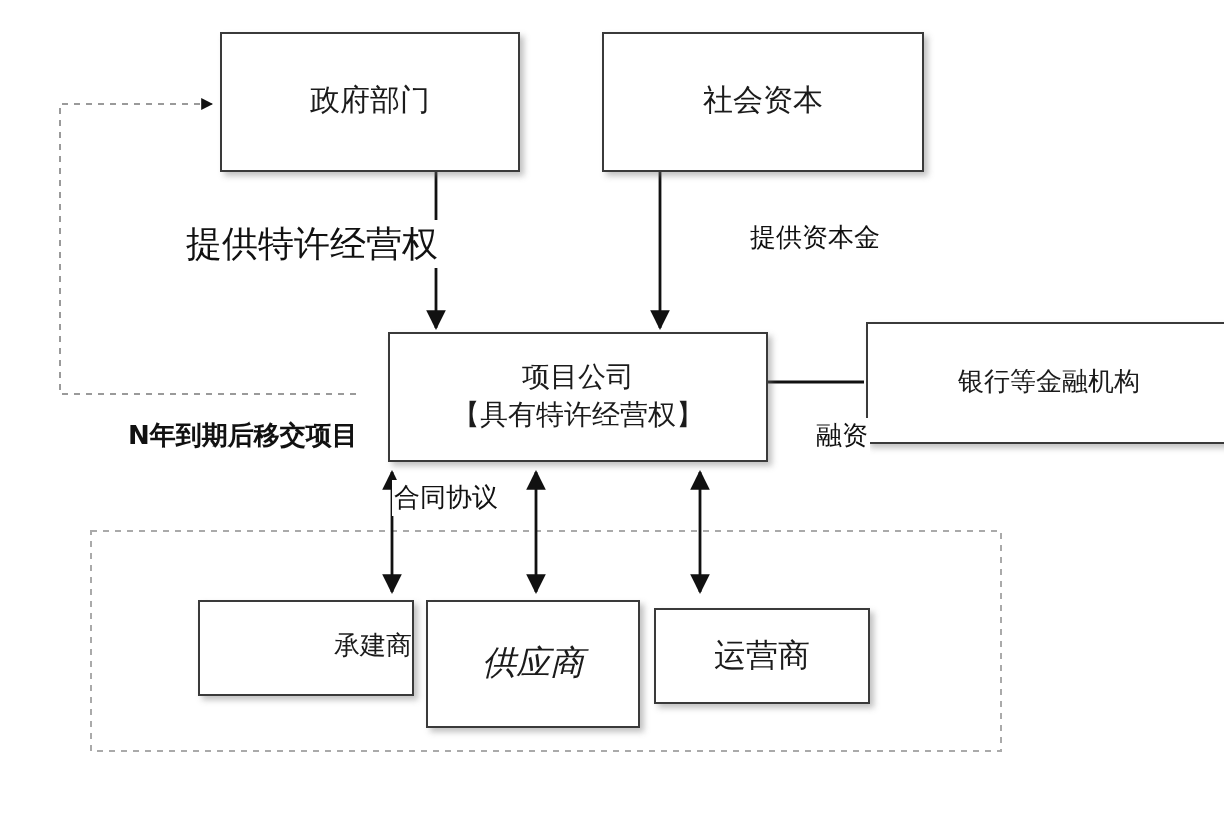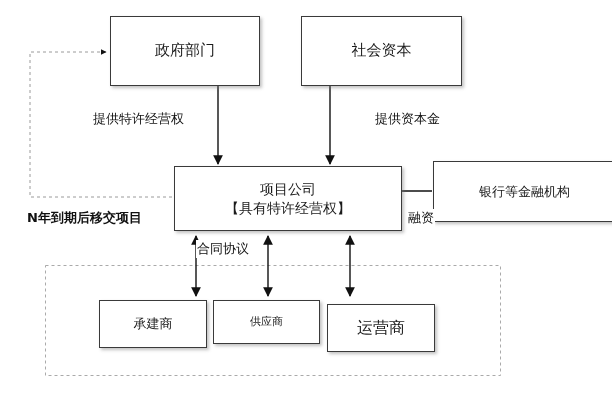--- a/index.html
+++ b/index.html
@@ -44,31 +44,32 @@
   .edge-label {
     position: absolute;
     color: #111111;
     white-space: nowrap;
     z-index: 4;
     background: #ffffff;
     padding: 0 1px;
   }
   .edge-label.bold {
     font-weight: bold;
+    margin-left: 37px;
   }
   
   #node-government   { left: 110px; top: 16px;  width: 150px; height: 70px; font-size: 15px; }
   #node-social       { left: 301px; top: 16px;  width: 161px; height: 70px; font-size: 15px; }
-  #node-project      { left: 174px; top: 166px; width: 228px; height: 65px; font-size: 14px; }
+  #node-project      { left: 194px; top: 166px; width: 190px; height: 65px; font-size: 14px; }
   #node-bank         { left: 433px; top: 161px; width: 183px; height: 61px; font-size: 13px; }
-  #node-contractor   { left: 99px;  top: 300px; width: 108px; height: 48px; font-size: 13px; }
-  #node-supplier     { left: 213px; top: 300px; width: 107px; height: 44px; font-size: 11px; }
+  #node-contractor   { left: 99px;  top: 300px; width: 108px; height: 48px; font-size: 13px; align-items: flex-end; }
+  #node-supplier     { left: 213px; top: 300px; width: 107px; height: 64px; font-size: 17px; font-style: italic; }
   #node-operator     { left: 327px; top: 304px; width: 108px; height: 48px; font-size: 16px; }
   
-  #label-franchise   { left: 92px;  top: 110px; font-size: 13px; }
+  #label-franchise   { left: 92px;  top: 110px; font-size: 18px; }
   #label-capital     { left: 338px; top: 110px; font-size: 13px; margin-left: 36px; }
   #label-transfer    { left: 26px;  top: 209px; font-size: 13px; }
   #label-financing   { left: 376px; top: 209px; font-size: 13px; margin-left: 31px; }
   #label-contract    { left: 196px; top: 240px; font-size: 13px; }
 </style>
 </head>
 <body>
 
 <div id="canvas">
 

